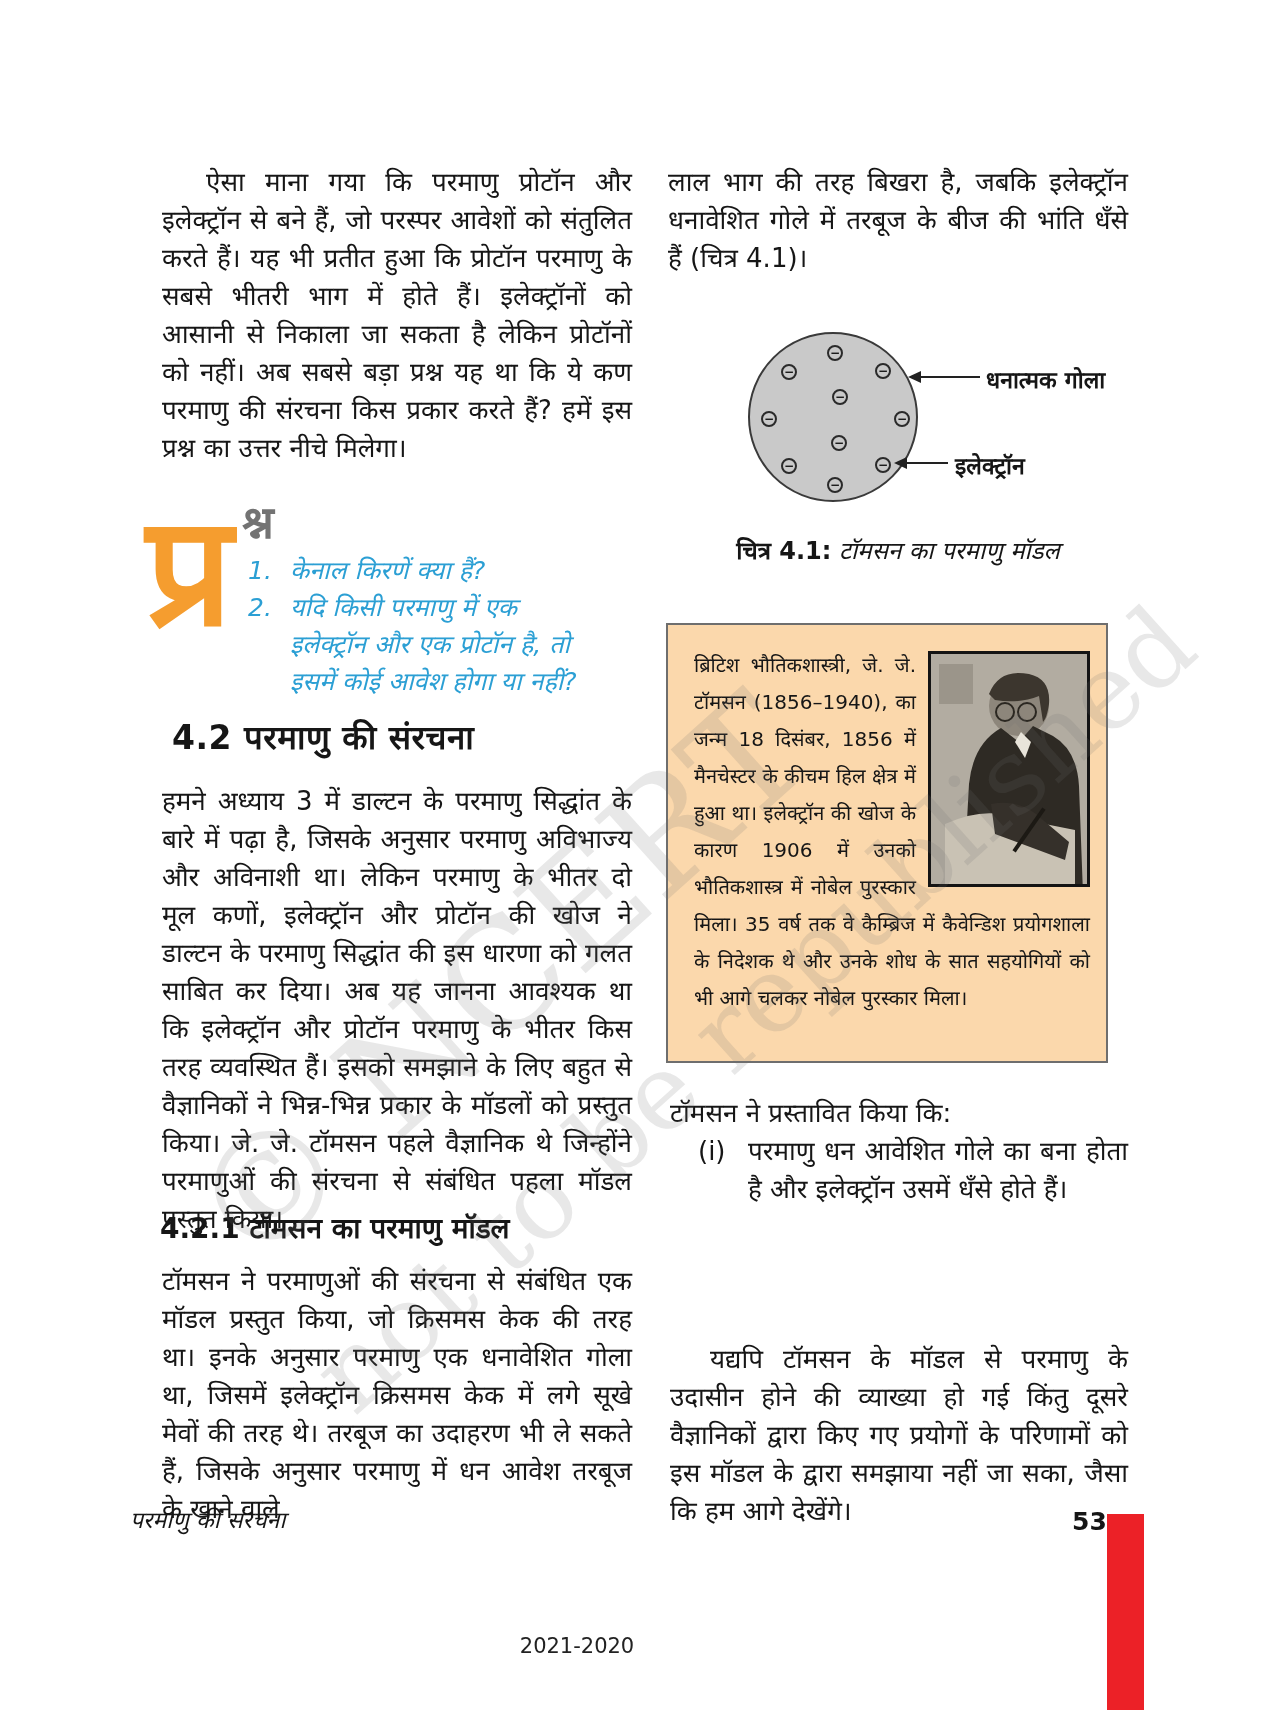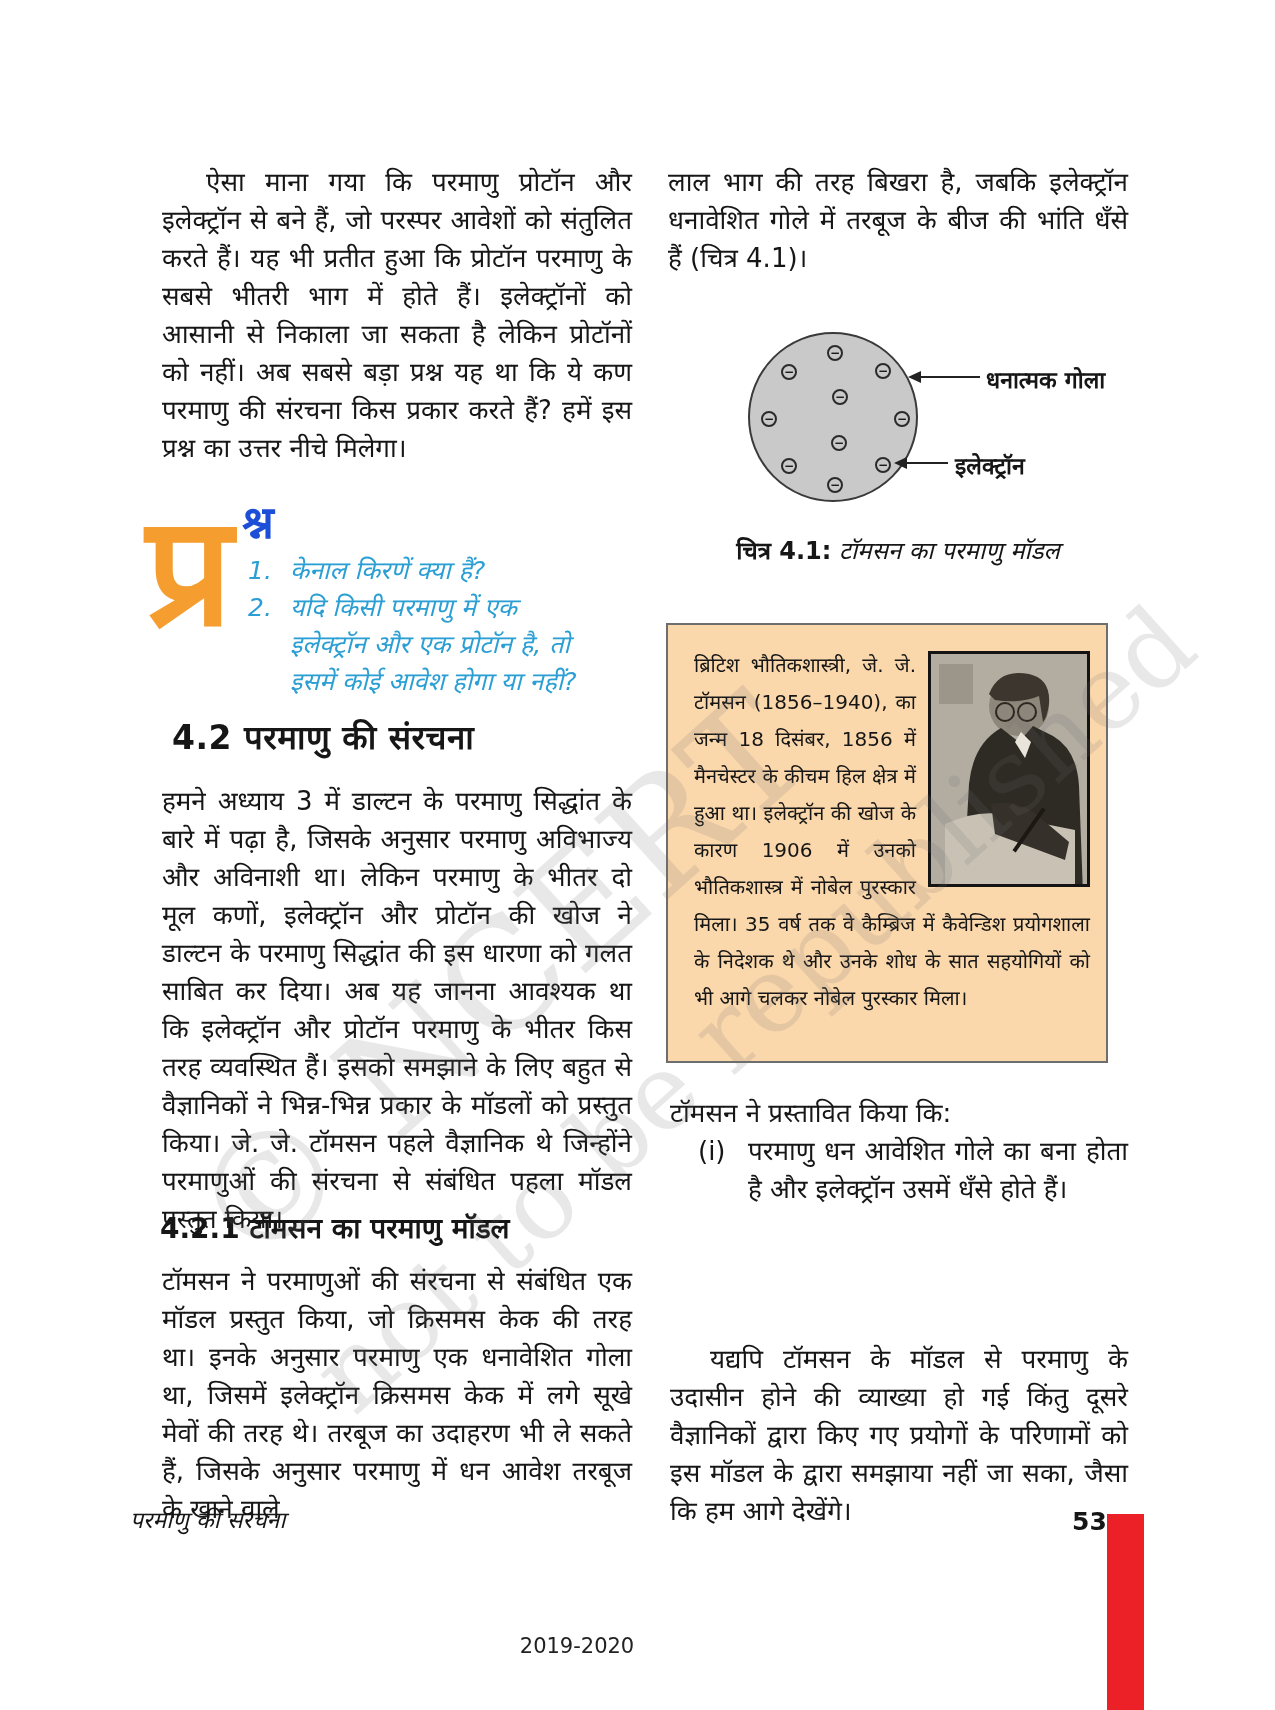--- a/index.html
+++ b/index.html
@@ -12,21 +12,21 @@
   .indent{text-indent:44px;}
   .h2{font-size:33px;font-weight:bold;letter-spacing:0.5px;margin-left:12px;}
   .h3{font-size:28px;font-weight:bold;}
   
   .wm{position:absolute;white-space:nowrap;color:rgba(110,110,110,0.16);
       font-family:"DejaVu Serif",serif;transform-origin:left center;pointer-events:none;z-index:5;}
   .wm1{left:215px;top:1150px;font-size:150px;transform:rotate(-42deg);}
   .wm2{left:330px;top:1330px;font-size:105px;transform:rotate(-42deg);}
   
   .q-big{font-size:152px;line-height:1;color:#F59D2F;font-weight:bold;}
-  .q-rest{font-size:45px;color:#1d4ed8;font-weight:bold;}
+  .q-rest{font-size:45px;color:#737373;font-weight:bold;}
   .q-list{color:#2B9FD4;font-style:italic;font-size:25px;line-height:37px;}
   .q-item{display:flex;}
   .q-num{width:42px;flex:none;}
   
   .fig-circle{left:748px;top:332px;width:170px;height:170px;border-radius:50%;
       background:#C9C9C9;border:2px solid #3a3a3a;box-sizing:border-box;}
   .electron{position:absolute;width:16px;height:16px;border:2px solid #2a2a2a;border-radius:50%;
       display:flex;align-items:center;justify-content:center;font-size:12px;line-height:1;
       color:#111;box-sizing:border-box;font-weight:bold;}
   .ptr-line{position:absolute;height:2px;background:#222;}
@@ -136,13 +136,13 @@
     <span class="plist-marker">(i)</span>
     <span class="plist-text">परमाणु धन आवेशित गोले का बना होता है और इलेक्ट्रॉन उसमें धँसे होते हैं।</span>
   </div>
 </div>
 
 <div class="abs para" style="left:670px;top:1340px;width:458px;text-indent:40px;">यद्यपि टॉमसन के मॉडल से परमाणु के उदासीन होने की व्याख्या हो गई किंतु दूसरे वैज्ञानिकों द्वारा किए गए प्रयोगों के परिणामों को इस मॉडल के द्वारा समझाया नहीं जा सका, जैसा कि हम आगे देखेंगे।</div>
 
 <div class="abs footer-left" style="left:130px;top:1503px;">परमाणु की संरचना</div>
 <div class="abs page-num" style="left:1072px;top:1507px;">53</div>
 <div class="abs red-bar"></div>
-<div class="abs year-line">2019-2020</div>
+<div class="abs year-line">2021-2020</div>
 
 </body></html>

